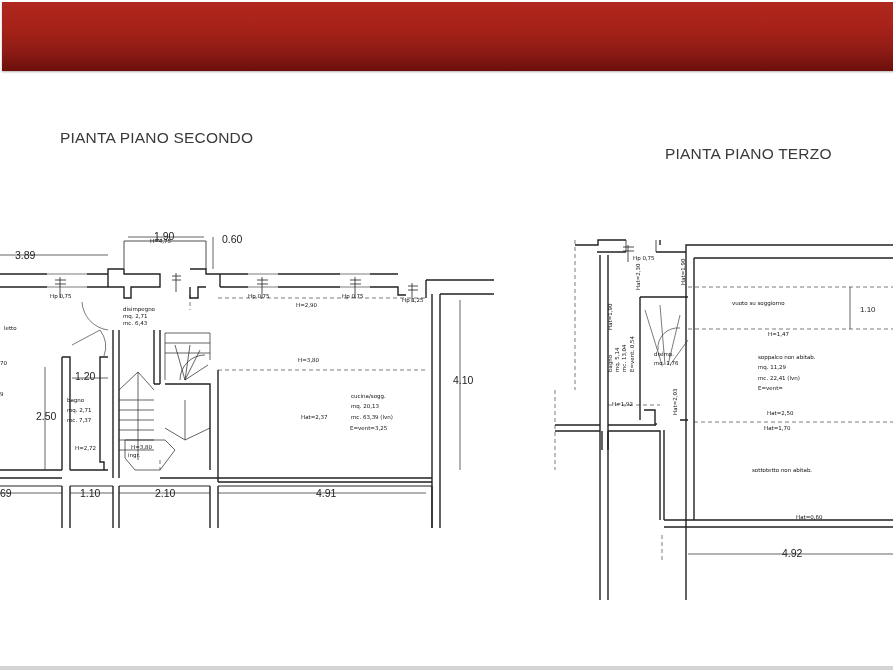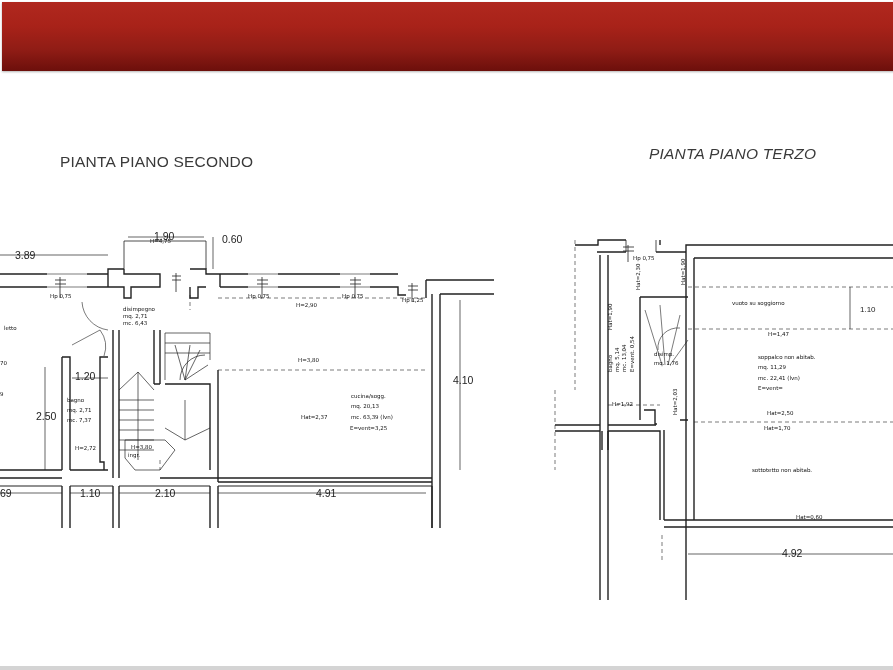--- a/index.html
+++ b/index.html
@@ -11,22 +11,22 @@
   svg{position:absolute;left:0;top:0;}
   .bottom-bar{position:absolute;left:0;top:666px;width:893px;height:4px;background:#d4d4d4;}
   text.sm{font-family:"DejaVu Sans",sans-serif;font-size:5.5px;fill:#111;}
   text.dim{font-family:"Liberation Sans",sans-serif;font-size:10.5px;fill:#222;}
 </style>
 </head>
 <body>
 
 <div class="banner"></div>
 
-<div class="title" style="left:60px;top:153px;">PIANTA PIANO SECONDO</div>
-<div class="title" style="left:649px;top:145px;font-style:italic;">PIANTA PIANO TERZO</div>
+<div class="title" style="left:60px;top:129px;">PIANTA PIANO SECONDO</div>
+<div class="title" style="left:665px;top:145px;">PIANTA PIANO TERZO</div>
 
 <svg width="893" height="670" viewBox="0 0 893 670">
   <g stroke="#222" stroke-width="1.4" fill="none">
 
     <path d="M0 274 H47 M0 287 H47 M87 274 H108 V287 H87 M108 274 V269 H124 M124 269 V274 H160 V287 H131 V298 H124 V287 H108"></path>
     <path d="M190 269 H206 V274 H220 M206 287 H198 V298 H190 V287 M220 274 V287 M220 274 H248 M220 287 H248 M278 274 H340 M278 287 H340 M370 274 H398 M370 287 H398 V295 H406 M426 280 V298 M426 280 H494 M432 294 V528 M440 294 H494 M440 294 V528"></path>
     <path d="M47 274 H87 M47 287 H87" stroke-width="0.6"></path>
     <path d="M248 274 H278 M248 287 H278 M340 274 H370 M340 287 H370" stroke-width="0.6"></path>
 
     <path d="M124 269 V241 H206 V269" stroke-width="0.8"></path>

